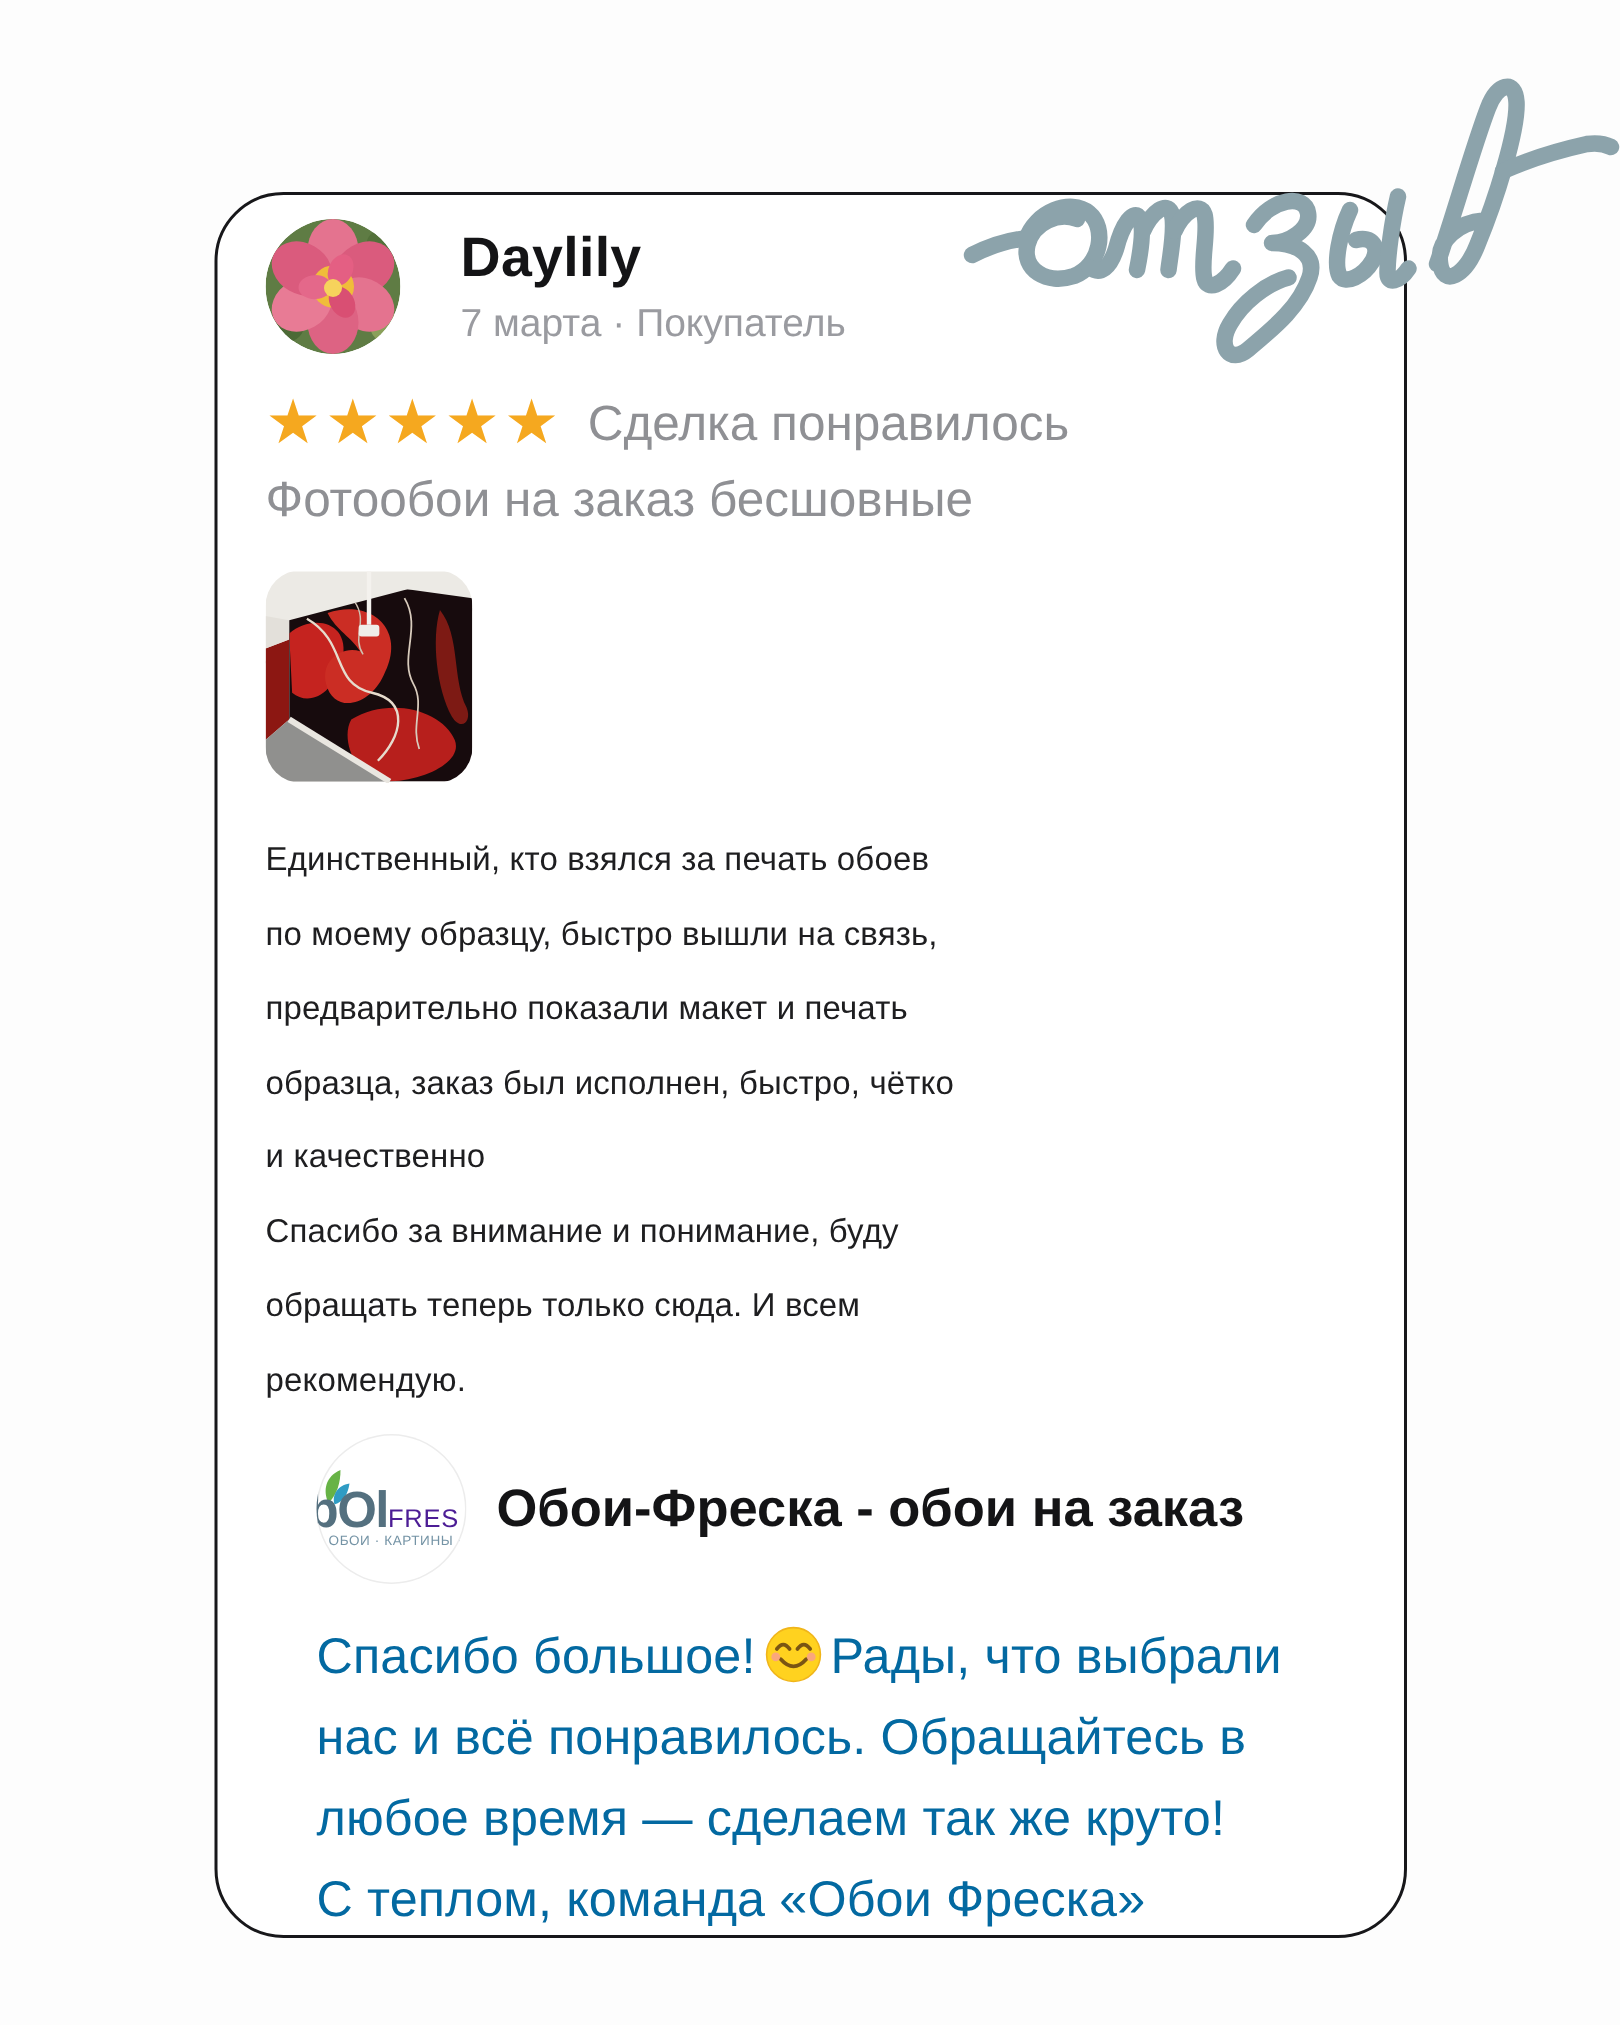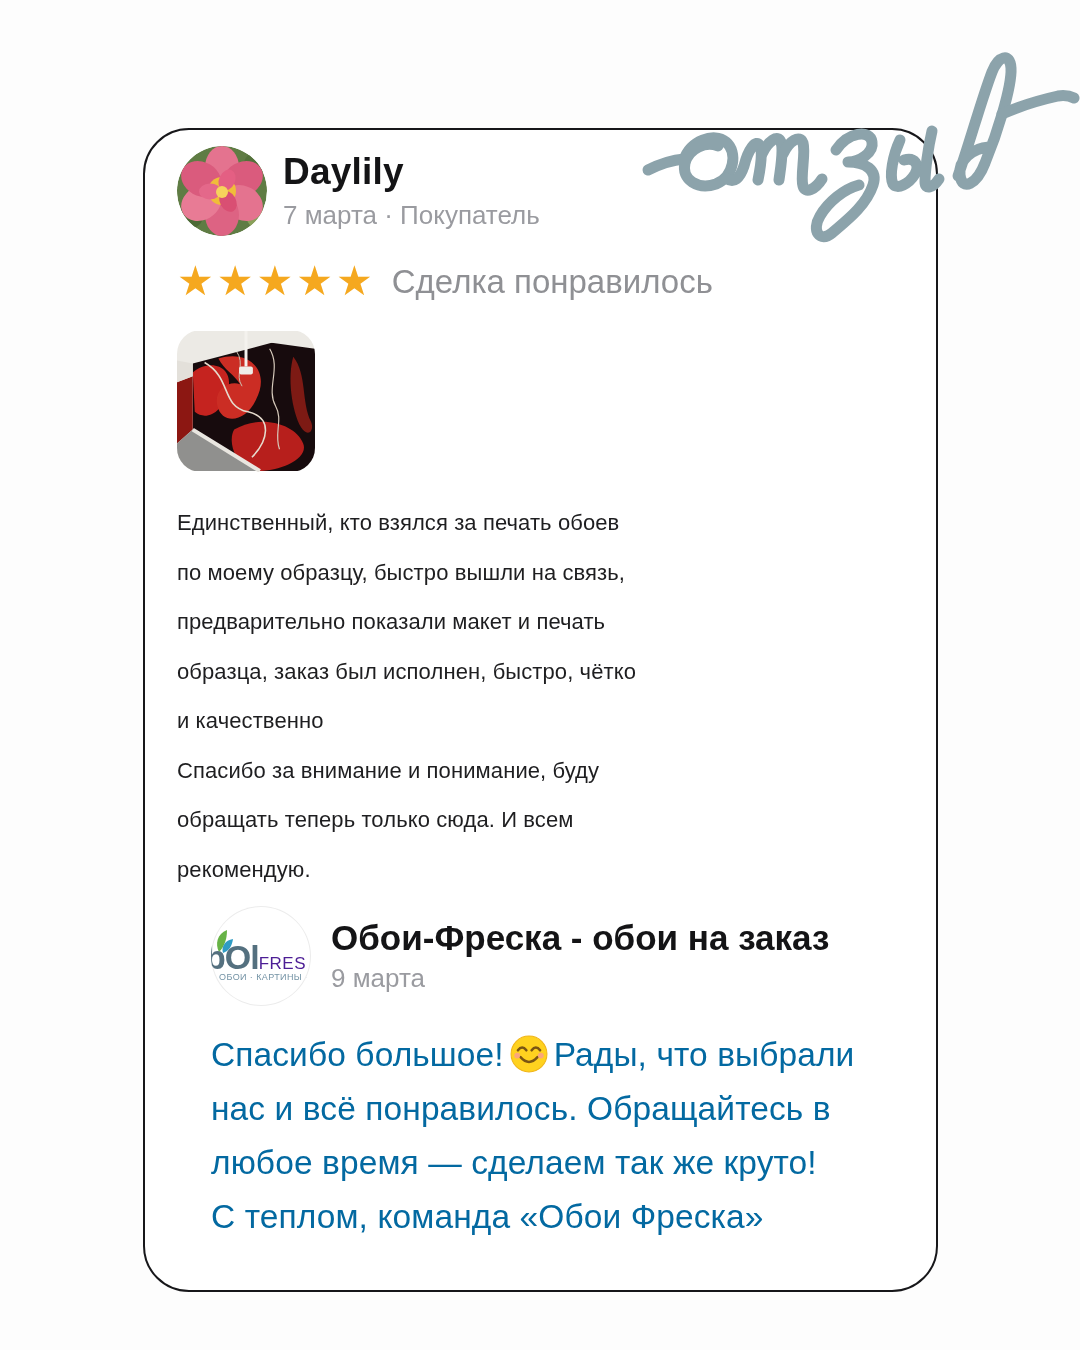--- a/index.html
+++ b/index.html
@@ -10,21 +10,21 @@
     color:#1e1e20;
   }
   .card{
     position:absolute;left:143px;top:128px;width:795px;height:1164px;
     box-sizing:border-box;background:#ffffff;
     border:2px solid #17171a;border-radius:46px;
     padding:16px 30px 0 32px;z-index:1;
   }
   .watermark{position:absolute;left:638px;top:28px;z-index:2;pointer-events:none;}
   
-  .header{display:flex;align-items:center;gap:16px;}
+  .header{display:flex;align-items:center;gap:40px;}
   .avatar{width:90px;height:90px;border-radius:50%;overflow:hidden;flex:0 0 auto;cursor:pointer;}
   .author{font-size:37px;font-weight:bold;color:#141416;letter-spacing:.2px;cursor:pointer;}
   .meta{font-size:26px;color:#9a9ba0;margin-top:7px;}
   
   .rating-row{display:flex;align-items:center;margin-top:25px;}
   .stars{font-size:41px;color:#f5a81f;letter-spacing:3px;line-height:1;}
   .deal{font-size:33px;color:#8f9094;margin-left:16px;}
   .product{font-size:33px;color:#8f9094;margin-top:12px;cursor:pointer;}
   
   .thumb{width:138px;height:142px;border-radius:24px;overflow:hidden;margin-top:28px;cursor:pointer;}
@@ -87,20 +87,21 @@
         <div class="author">Daylily</div>
         <div class="meta">7 марта · Покупатель</div>
       </div>
     </div>
 
     <div class="rating-row">
       <span class="stars">★★★★★</span>
       <span class="deal">Сделка понравилось</span>
     </div>
 
+    <div class="product">Фотообои на заказ бесшовные</div>
 
     <div class="thumb">
       <svg width="138" height="142" viewBox="0 0 140 142">
         <rect width="140" height="142" fill="#eceae5"></rect>
         <path d="M0 62 L16 46 L118 20 L140 26" stroke="#d9d5cd" stroke-width="2" fill="none"></path>
         <polygon points="0,52 16,46 16,100 0,114" fill="#8c1712"></polygon>
         <polygon points="0,30 0,52 16,46 16,33" fill="#e3e0da"></polygon>
         <defs>
           <clipPath id="wallc">
               <polygon points="16,33 96,12 140,18 140,142 84,142 16,100"></polygon>
@@ -140,21 +141,20 @@
             <path d="M10,25 C8,19 12,12 20,11 C19,18 16,23 10,25 Z" fill="#2f9cc4"></path>
           </svg>
           <div class="logo-row">
             <span class="logo-big">bOl</span>
               <span class="logo-small">FRES</span>
           </div>
           <div class="logo-tag">И · ОБОИ · КАРТИНЫ · Ф</div>
         </div>
         <div>
           <div class="seller">Обои-Фреска - обои на заказ</div>
-          <div class="meta">9 марта</div>
         </div>
       </div>
       <p class="reply-text">
         <span>Спасибо большое!</span><svg class="emoji" width="38" height="38" viewBox="0 0 36 36" title="😊">
           <circle cx="18" cy="18" r="17" fill="#ffd21f"></circle>
           <circle cx="18" cy="18" r="17" fill="none" stroke="#f0b51a" stroke-width="1"></circle>
           <path d="M7.5,14.5 Q11.5,9 15.5,14.5" stroke="#7a5513" stroke-width="2.4" fill="none" stroke-linecap="round"></path>
           <path d="M20.5,14.5 Q24.5,9 28.5,14.5" stroke="#7a5513" stroke-width="2.4" fill="none" stroke-linecap="round"></path>
           <path d="M10,21 Q18,30 26,21" stroke="#7a5513" stroke-width="2.4" fill="none" stroke-linecap="round"></path>
           <circle cx="6.8" cy="19.5" r="2.8" fill="#f9a08c" opacity="0.85"></circle>

